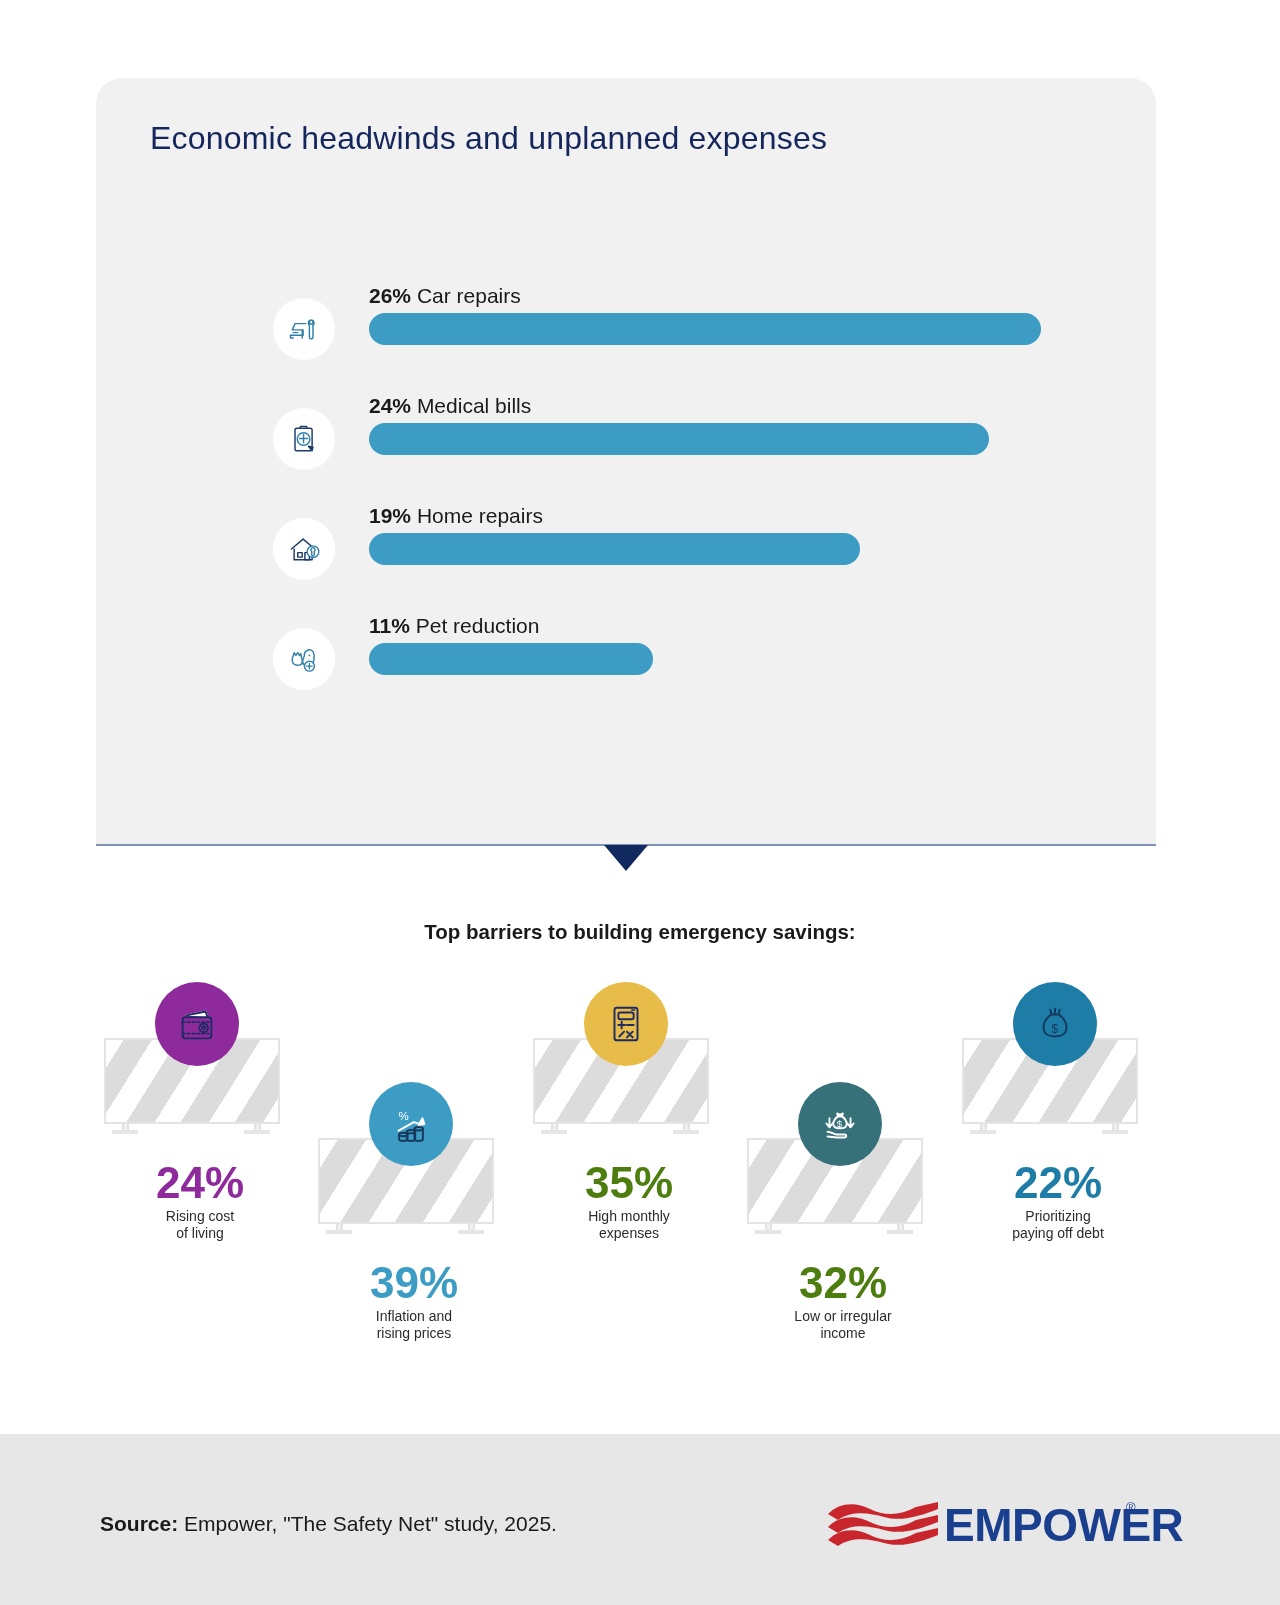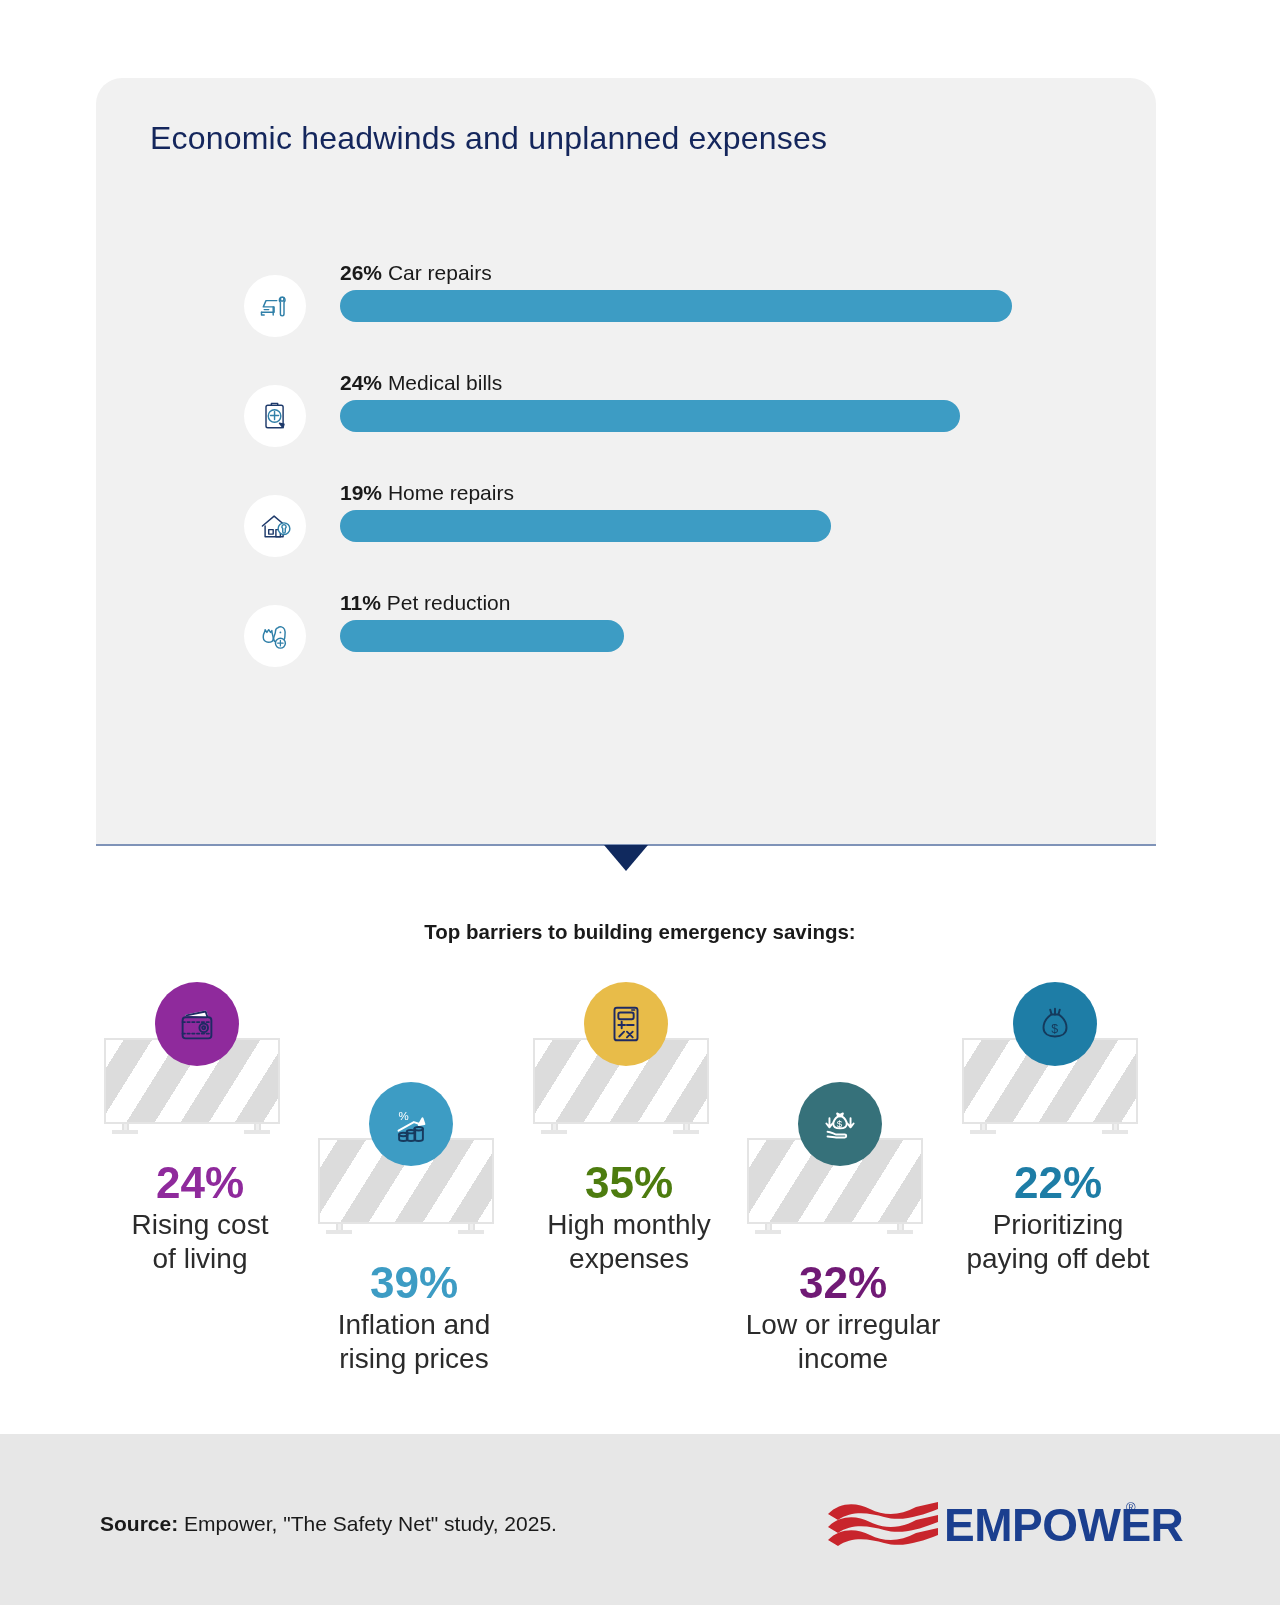--- a/index.html
+++ b/index.html
@@ -24,21 +24,21 @@
     color: #14265c;
     white-space: nowrap;
   }
   .panel-sub {
     position: absolute; top: 136px; left: 0; width: 100%;
     text-align: center;
     font-size: 20.5px; font-weight: bold; color: #1a1a1a;
   }
 
   
-  .rows { position: absolute; left: 0; top: 180px; width: 100%; }
+  .rows { position: absolute; left: 0; top: 203px; width: 100%; padding-left: 29px; }
   .row { position: relative; height: 110px; }
   .icon-circle {
     position: absolute; left: 148px; top: 17px;
     width: 62px; height: 62px; border-radius: 50%;
     background: #ffffff;
     display: flex; align-items: center; justify-content: center;
   }
   .icon-circle svg { width: 36px; height: 36px; display: block; }
   .row-label {
     position: absolute; left: 244px; top: 3px;
@@ -93,21 +93,21 @@
   .foot {
     position: absolute; width: 26px; height: 4px; background: #e6e6e6;
   }
   .bcircle {
     position: absolute; width: 84px; height: 84px; border-radius: 50%;
     display: flex; align-items: center; justify-content: center;
   }
   .bcircle svg { width: 46px; height: 46px; display: block; }
   .bstat { position: absolute; text-align: center; width: 210px; }
   .bpct { font-size: 44px; font-weight: bold; line-height: 1.05; }
-  .blabel { font-size: 28px; color: #2b2b2b; line-height: 1.22; margin-top: 2px; }
+  .blabel { font-size: 14px; color: #2b2b2b; line-height: 1.22; margin-top: 2px; }
 
   
   .footer {
     position: absolute; left: 0; top: 1434px; width: 1280px; height: 171px;
     background: #e7e7e7;
   }
   .source {
     position: absolute; left: 100px; top: 78px;
     font-size: 21px; color: #1a1a1a; white-space: nowrap;
   }
@@ -304,21 +304,21 @@
           <svg viewBox="0 0 48 48" fill="none" stroke="#ffffff" stroke-width="2" stroke-linecap="round" stroke-linejoin="round">
       <path d="M21 13l1 3h4l1-3-3 1.5z"></path>
       <path d="M22 16c-3 2-5 5-5 8 0 3 3 4.5 7 4.5s7-1.5 7-4.5c0-3-2-6-5-8z"></path>
       <text x="20.6" y="27" font-family="Liberation Sans, sans-serif" font-size="10" fill="#ffffff" stroke="none">$</text>
       <path d="M11 32c3 0 6 2 9 3h9c2 0 2 3 0 3H20c-3 0-5-1-9-1"></path>
       <path d="M13 18v8M9.8 23.5L13 27.5l3.2-4"></path>
       <path d="M35 18v8M31.8 23.5L35 27.5l3.2-4"></path>
     </svg>
         </div>
      <div class="bstat" style="left:738px;top:300px">
-       <div class="bpct" style="color:#701a75">32%</div>
+       <div class="bpct" style="color:#4d7c0f">32%</div>
        <div class="blabel">
          <div>Low or irregular</div>
          <div>income</div>
        </div>
      </div>
       </div>
       <div class="bgroup">
         <div class="leg" style="left:980px;top:98px"></div>
      <div class="leg" style="left:1112px;top:98px"></div>
      <div class="foot" style="left:970px;top:170px"></div>

